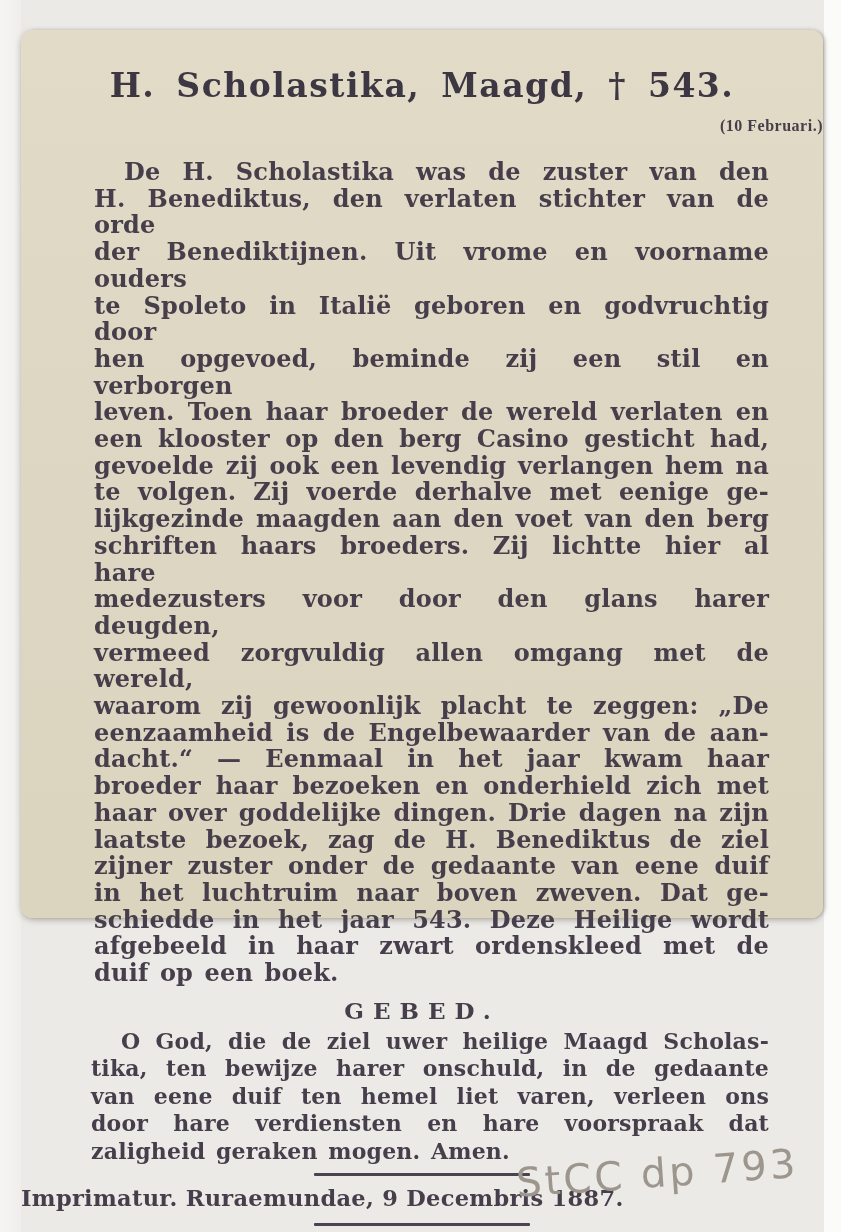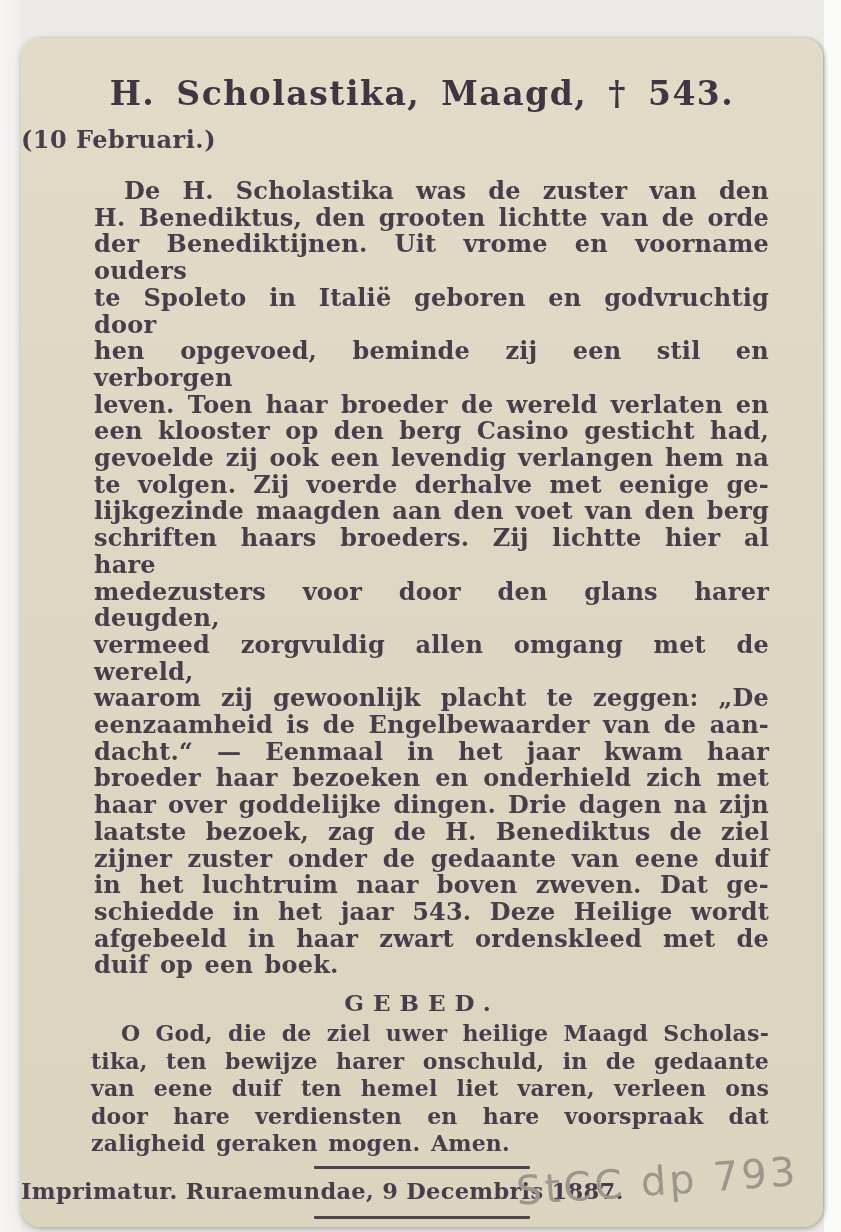--- a/index.html
+++ b/index.html
@@ -12,35 +12,35 @@
   .scan-strip-left {
     position:absolute; left:0; top:0; width:21px; height:100%;
     background:linear-gradient(90deg,#f6f5f3,#efeeec);
   }
   .scan-strip-right {
     position:absolute; right:0; top:0; width:17px; height:100%;
     background:#fbfbfa;
   }
 
   .card {
-    position:absolute; left:21px; top:38px; width:802px; height:1189px;
+    position:absolute; left:21px; top:30px; width:802px; height:888px;
     background:linear-gradient(180deg,#e2dbc8 0%, #ded7c3 40%, #dbd4bf 100%);
-    border-radius:20px;
+    border-radius:12px;
     box-shadow:0 2px 6px rgba(95,90,75,.40), 2px 0 3px rgba(95,90,75,.25);
     color:#463f4b;
   }
 
   .title {
     margin:36px 8px 0; text-align:center;
     font-size:33px; font-weight:bold; letter-spacing:1.5px; word-spacing:8px;
     color:#3d3743;
   }
   .subtitle {
-    margin-top:12px; text-align:left;
-    font-size:24px; font-weight:bold; letter-spacing:.5px;
+    margin-top:12px; text-align:right;
+    font-size:16px; font-weight:bold; letter-spacing:.5px;font-family:Liberation Serif, serif;
   }
 
   .body-text  { margin:24px 54px 0 73px; font-size:24px; line-height:26.7px;
                 font-weight:bold; letter-spacing:.2px; word-spacing:.12em; }
   .prayer-text{ margin:4px 54px 0 70px; font-size:22px; line-height:27.5px;
                 font-weight:bold; letter-spacing:.2px; word-spacing:.12em; }
 
   .tline { text-align:justify; text-align-last:justify; }
   .tline.last  { text-align-last:left; }
   .tline.first { text-indent:30px; }
@@ -76,21 +76,21 @@
   <div class="scan-strip-right"></div>
 
   <div class="card">
 
     <h1 class="title">H. Scholastika, Maagd, † 543.</h1>
 
     <div class="subtitle">(10 Februari.)</div>
 
     <div class="body-text">
         <div class="tline first">De H. Scholastika was de zuster van den</div>
-        <div class="tline">H. Benediktus, den grooten lichtte van de orde</div>
+        <div class="tline">H. Benediktus, den verlaten stichter van de orde</div>
         <div class="tline">der Benediktijnen. Uit vrome en voorname ouders</div>
         <div class="tline">te Spoleto in Italië geboren en godvruchtig door</div>
         <div class="tline">hen opgevoed, beminde zij een stil en verborgen</div>
         <div class="tline">leven. Toen haar broeder de wereld verlaten en</div>
         <div class="tline">een klooster op den berg Casino gesticht had,</div>
         <div class="tline">gevoelde zij ook een levendig verlangen hem na</div>
         <div class="tline">te volgen. Zij voerde derhalve met eenige ge-</div>
         <div class="tline">lijkgezinde maagden aan den voet van den berg</div>
         <div class="tline">schriften haars broeders. Zij lichtte hier al hare</div>
         <div class="tline">medezusters voor door den glans harer deugden,</div>

